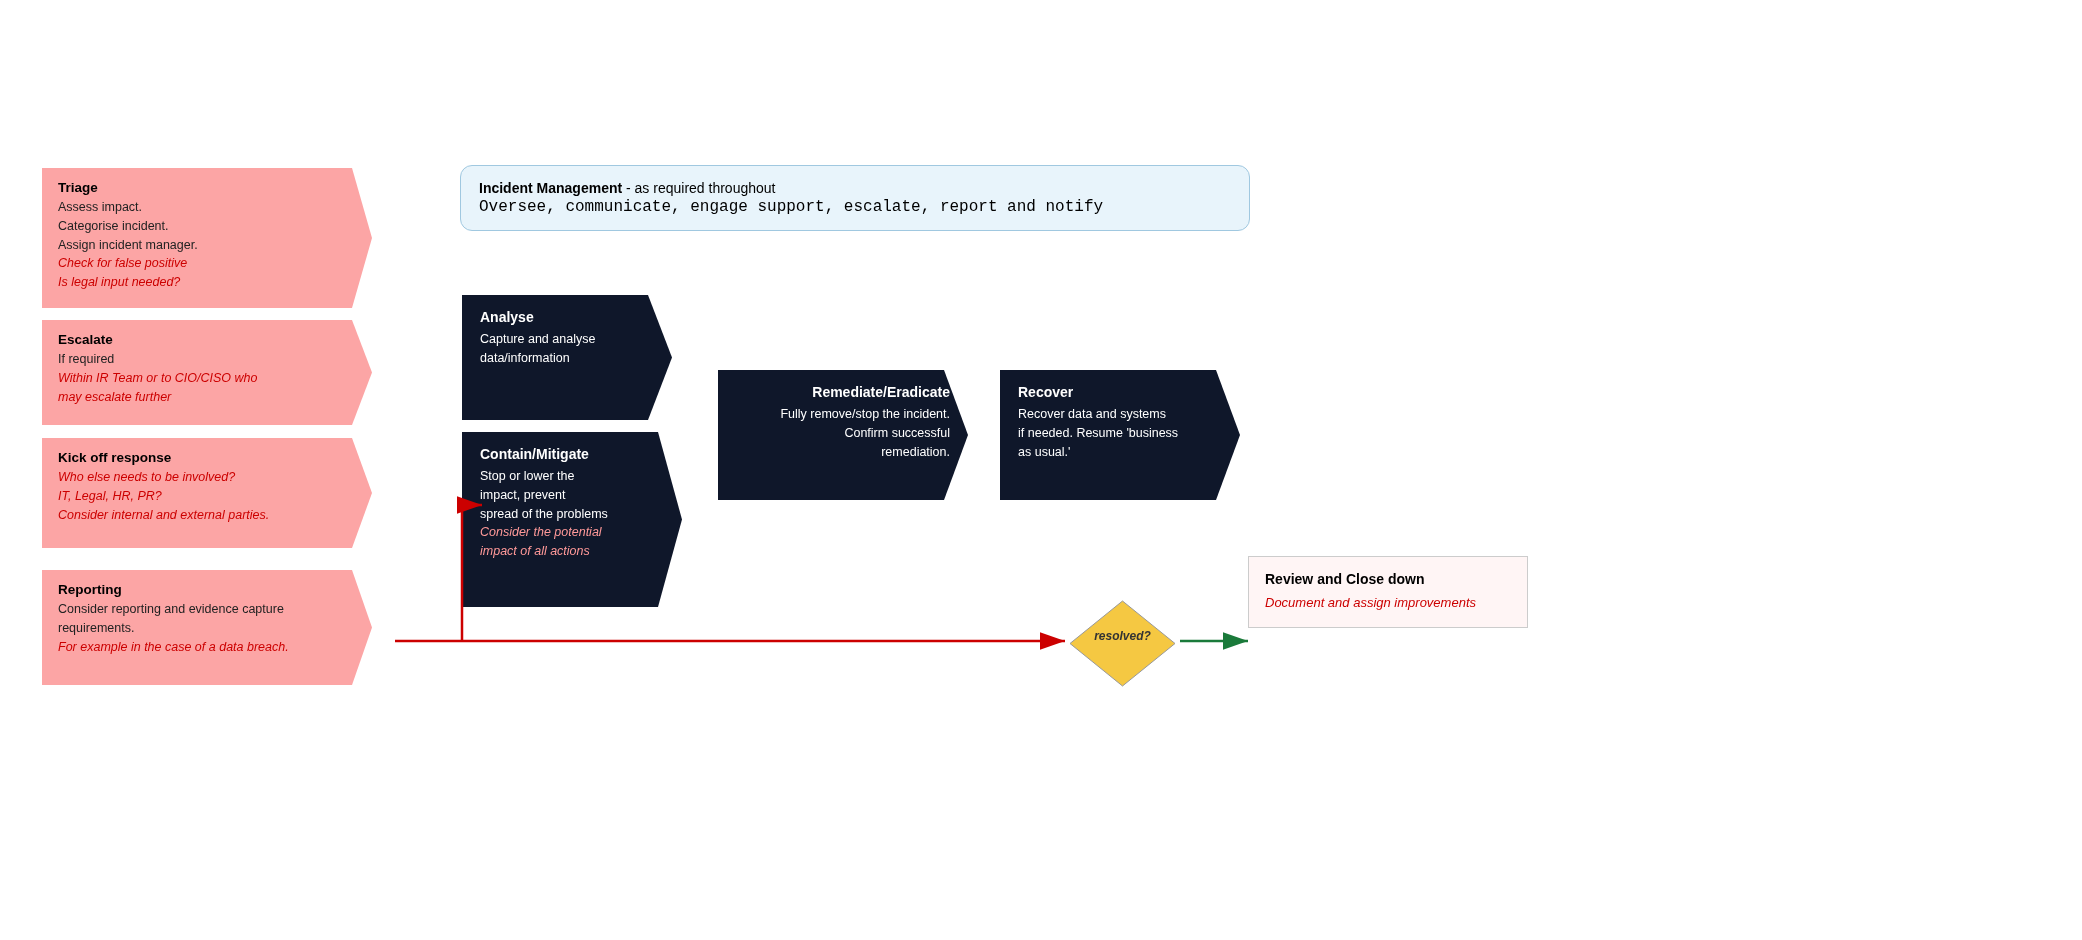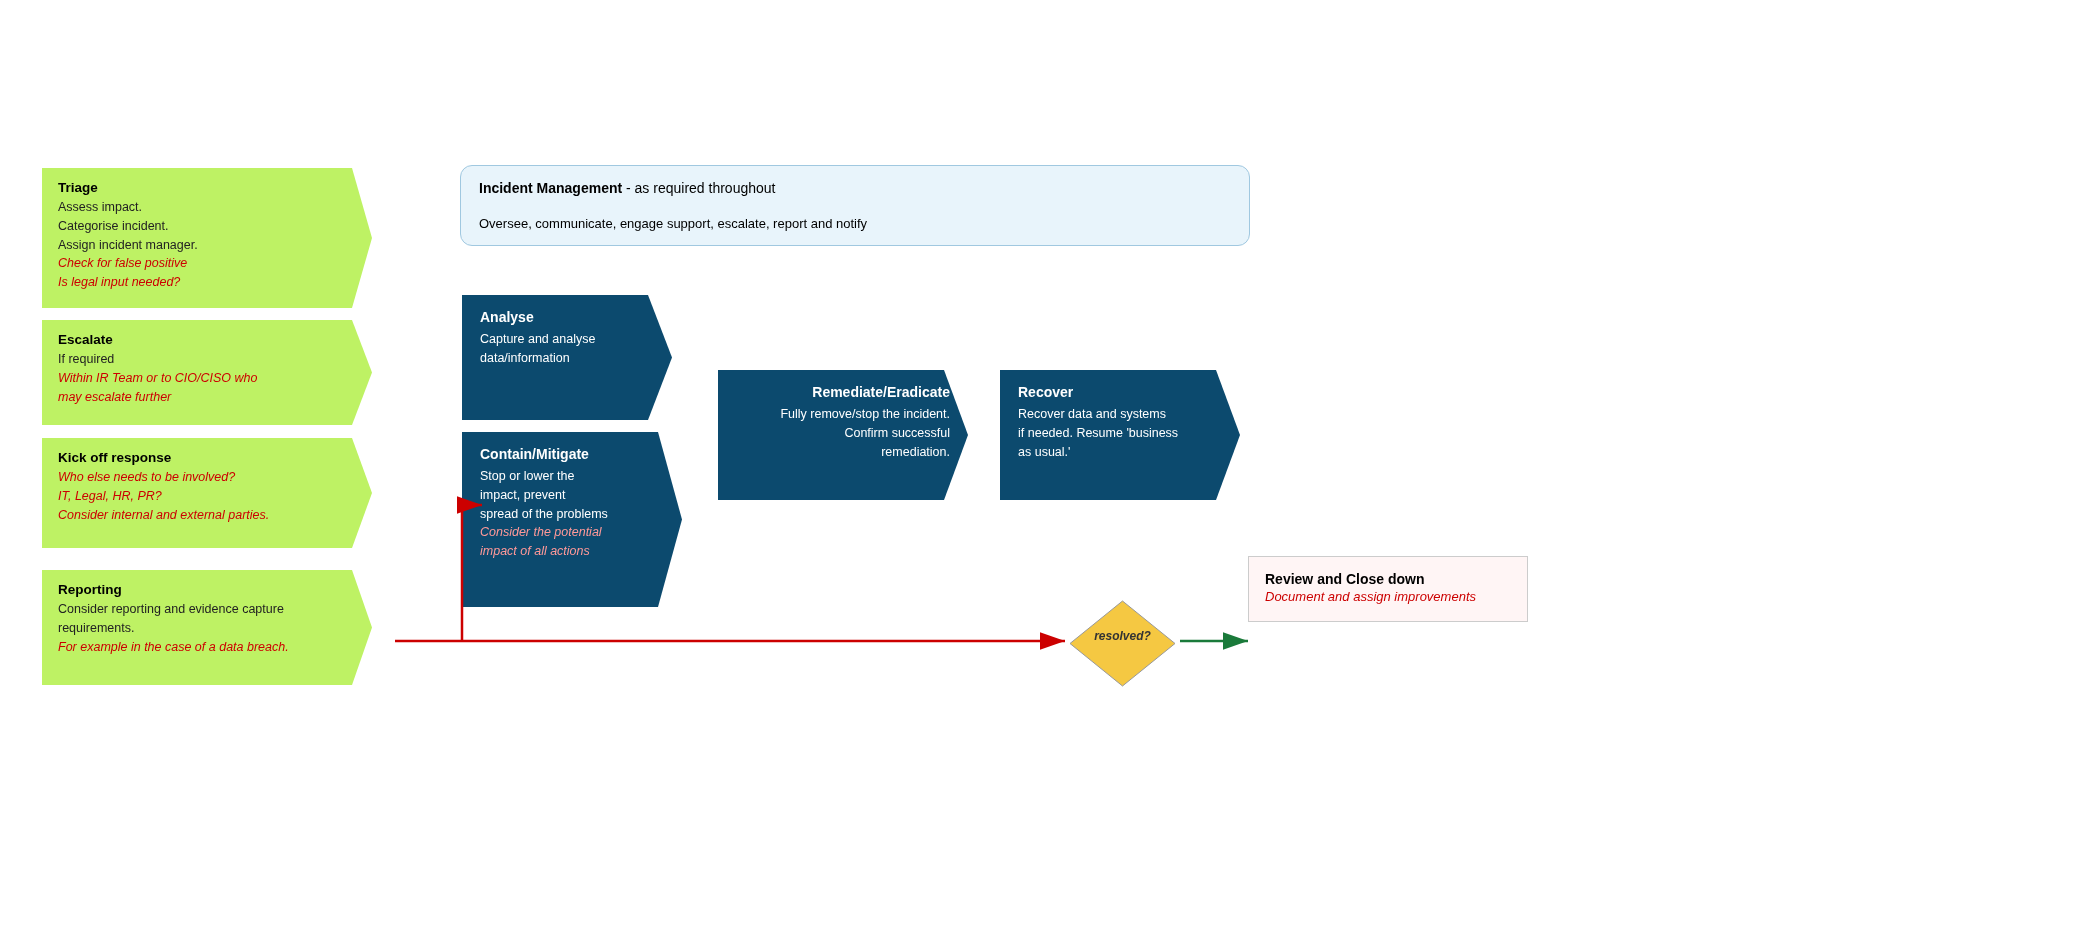--- a/index.html
+++ b/index.html
@@ -28,21 +28,21 @@
       width: 790px;
       background: #e8f4fb;
       border: 1.5px solid #a0c8e0;
       padding: 14px 18px;
       border-radius: 2px;
     }
 
     
     .chevron-box {
       position: absolute;
-      background: #bef264;
+      background: #fca5a5;
       padding: 12px 20px 4px 16px;
       clip-path: polygon(0 0, calc(100% - 20px) 0, 100% 50%, calc(100% - 20px) 100%, 0 100%);
       width: 330px;
     }
     .chevron-box .cb-title {
       font-weight: bold;
       font-size: 13.5px;
       margin-bottom: 3px;
     }
     .chevron-box .cb-text {
@@ -53,21 +53,21 @@
     .chevron-box .cb-red {
       color: #cc0000;
       font-style: italic;
       font-size: 12.5px;
       line-height: 1.5;
     }
 
     
     .green-box {
       position: absolute;
-      background: #0c4a6e;
+      background: #0f172a;
       color: white;
       padding: 14px 18px;
       clip-path: polygon(0 0, calc(100% - 24px) 0, 100% 50%, calc(100% - 24px) 100%, 0 100%);
     }
     .green-box .gb-title {
       font-weight: bold;
       font-size: 14px;
       margin-bottom: 5px;
     }
     .green-box .gb-text {
@@ -85,20 +85,21 @@
     .review-box {
       position: absolute;
       background: #fff5f5;
       border: 1.5px solid #cccccc;
       padding: 14px 16px;
       width: 280px;
     }
     .review-box .rb-title {
       font-weight: bold;
       font-size: 14px;
+      margin-bottom: 6px;
     }
     .review-box .rb-red {
       color: #cc0000;
       font-style: italic;
       font-size: 13px;
       line-height: 1.5;
     }
 
     
     .diamond-container {
@@ -121,21 +122,21 @@
     }
 
   </style>
 </head>
 <body>
 
 <div class="canvas">
 
   <div class="im-banner" style="position: absolute; top: 165px; left: 460px; width: 790px; background: rgb(232, 244, 251); border: 1.5px solid rgb(160, 200, 224); padding: 14px 18px; border-radius: 12px;">
       <span style="font-weight:bold; font-size:14px;">Incident Management</span><span style="font-size:14px;"> - as required throughout</span>
-      <div style="font-size:13px; margin-top:20px;">Oversee, communicate, engage support, escalate, report and notify</div>
+      <div style="font-size:16px; margin-top:2px;font-family:Liberation Mono, monospace;">Oversee, communicate, engage support, escalate, report and notify</div>
     </div>
 
   <div class="chevron-box" style="top:168px; left:42px; min-height:140px;">
     <div class="cb-title">Triage</div>
     <div class="cb-text">
       Assess impact.<br>
       Categorise incident.<br>
       Assign incident manager.
     </div>
     <div class="cb-red">

